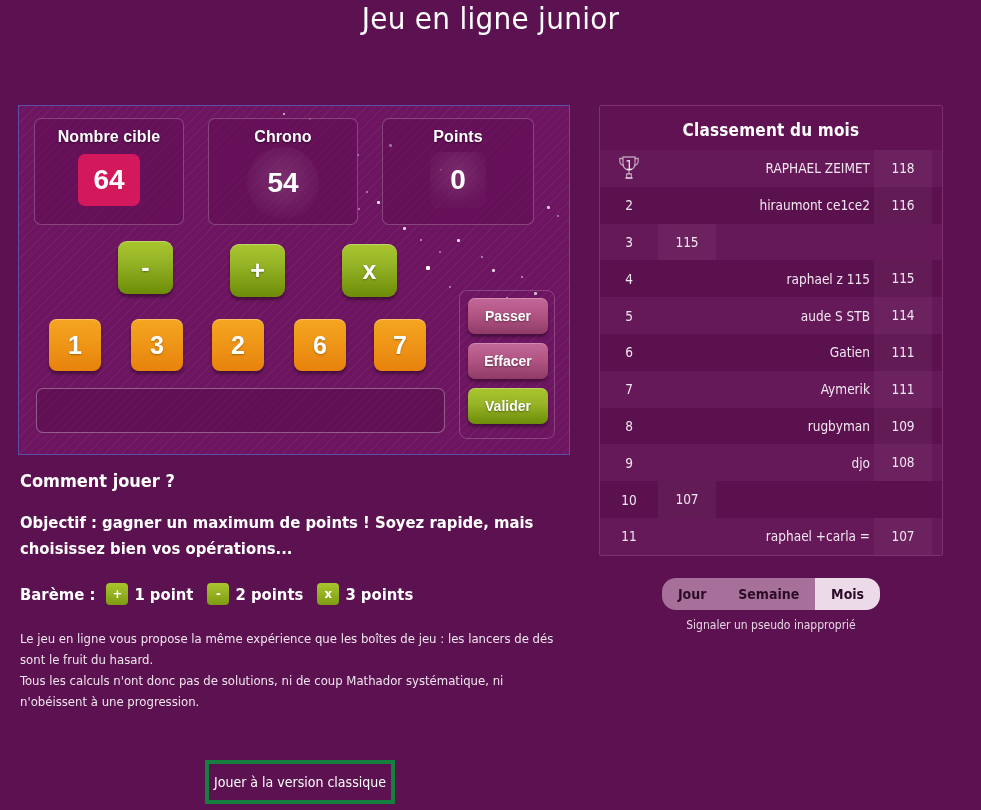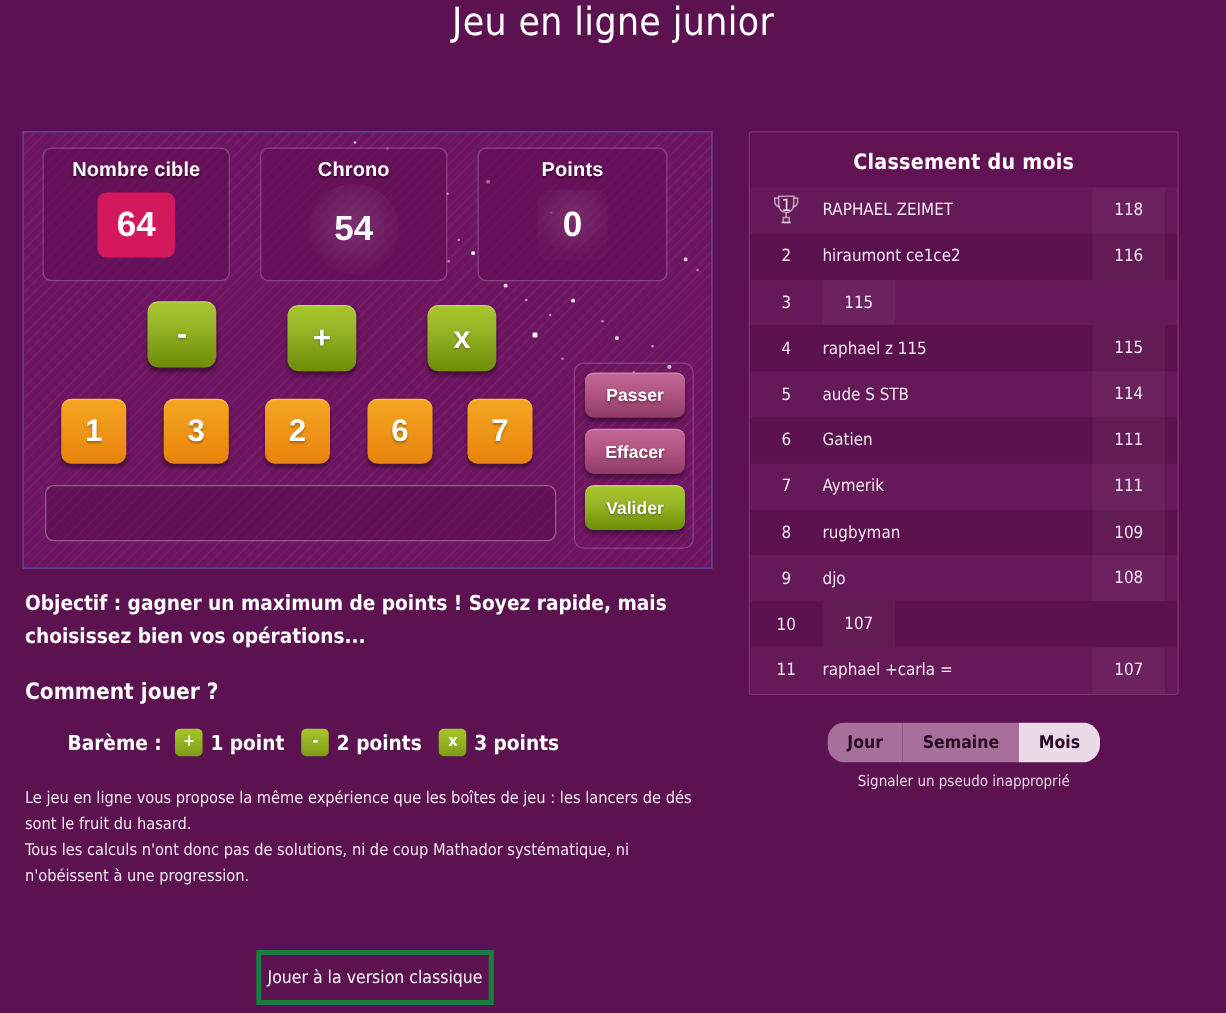--- a/index.html
+++ b/index.html
@@ -284,21 +284,21 @@
   #scale-row {
     display: flex;
     align-items: center;
     font-size: 16.5px;
     font-weight: bold;
     color: #ffffff;
     font-family: "DejaVu Sans Condensed", "Liberation Sans Narrow", "Liberation Sans", sans-serif;
     font-stretch: condensed;
     margin-bottom: 23px;
   }
-  #scale-row .scale-label { margin-right: 11px; margin-left: 34px; }
+  #scale-row .scale-label { margin-right: 11px; }
   .mini-op {
     display: inline-block;
     width: 22px;
     height: 22px;
     line-height: 22px;
     text-align: center;
     border-radius: 4px;
     background: linear-gradient(to bottom, #a9c62f, #7d9c12);
     color: #fff;
     font-size: 13px;
@@ -368,21 +368,21 @@
   .lb-rank {
     width: 58px;
     text-align: center;
     font-size: 13.5px;
     color: #f2e6f0;
     flex: 0 0 58px;
     position: relative;
   }
   .lb-name {
     flex: 1 1 auto;
-    text-align: left;
+    text-align: right;
     padding-right: 4px;
   }
   .lb-score {
     flex: 0 0 58px;
     text-align: center;
     height: 36.8px;
     line-height: 36.8px;
     background: rgba(255,255,255,0.045);
     margin-right: 10px;
   }
@@ -510,23 +510,23 @@
       <div id="action-panel">
         <button class="action-btn pink">Passer</button>
         <button class="action-btn pink">Effacer</button>
         <button class="action-btn green">Valider</button>
       </div>
 
     </div>
 
     <div id="howto">
 
+      <div id="howto-title">Comment jouer ?</div>
+
       <div id="howto-objective">Objectif : gagner un maximum de points ! Soyez rapide, mais choisissez bien vos opérations...</div>
-
-      <div id="howto-title">Comment jouer ?</div>
 
       <div id="scale-row">
         <span class="scale-label">Barème :</span>
 
         <span class="mini-op">+</span>
         <span class="scale-text">1 point</span>
 
         <span class="mini-op">-</span>
         <span class="scale-text">2 points</span>
 

